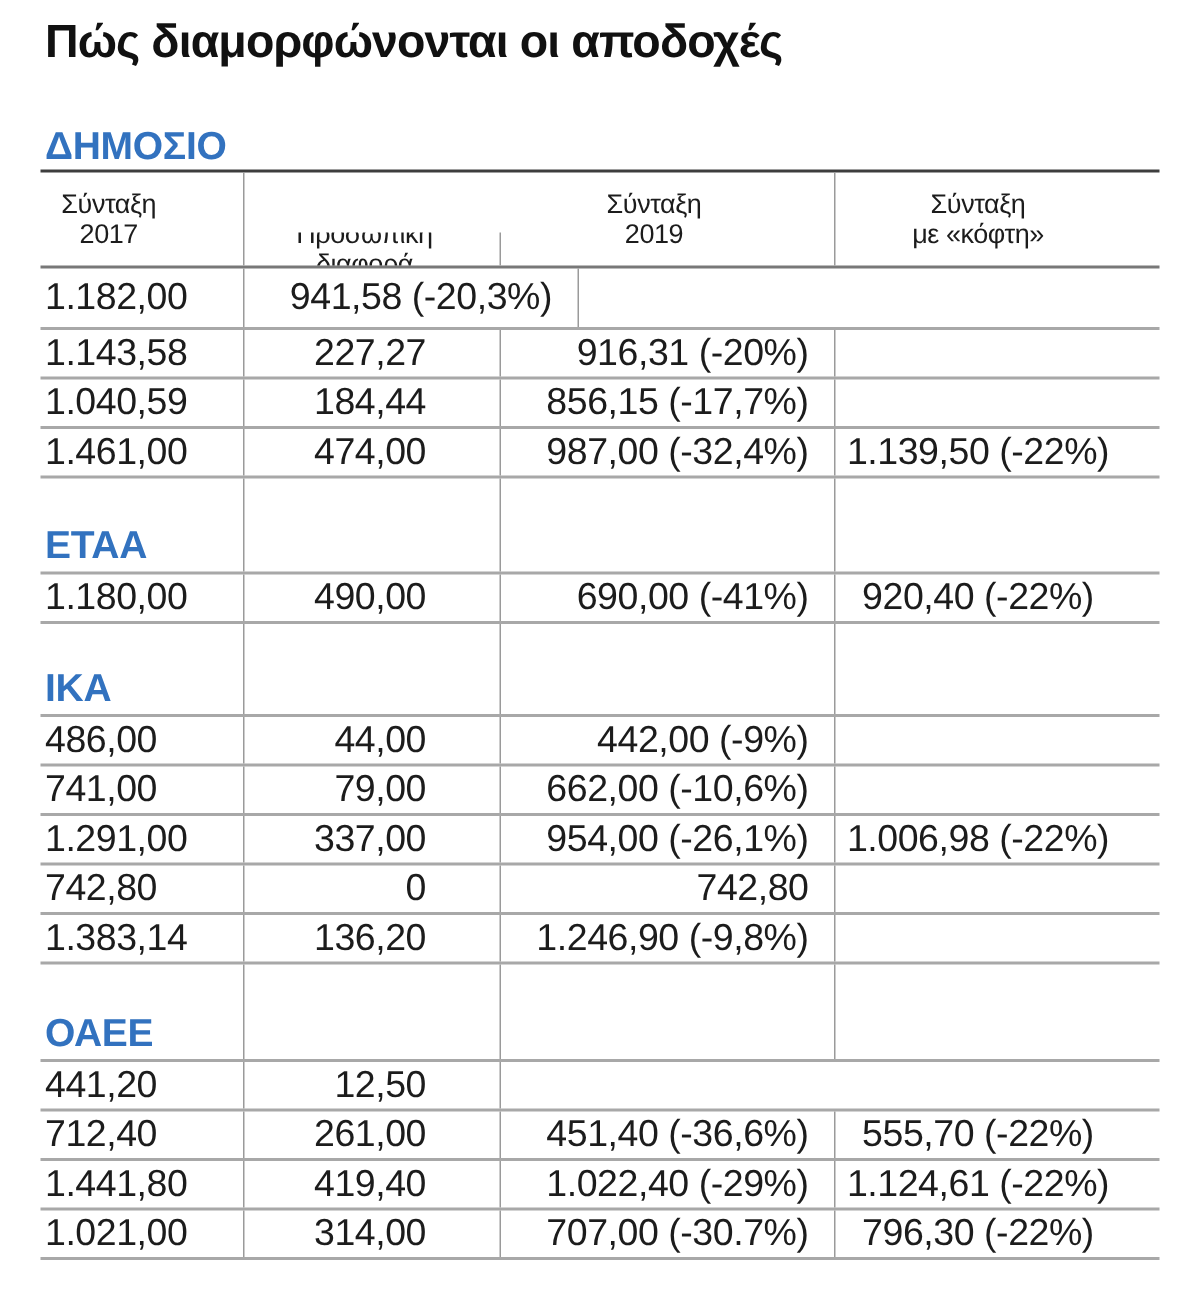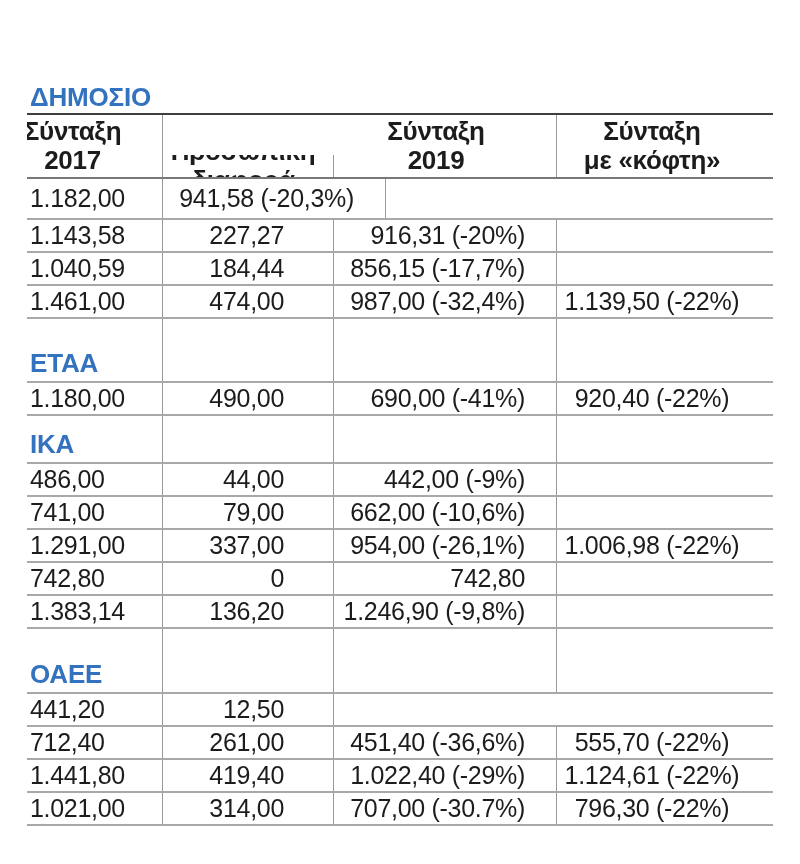--- a/index.html
+++ b/index.html
@@ -28,45 +28,45 @@
     display:flex; box-sizing:border-box;
     border-bottom:2px solid #a8a8a8;
   }
   .td {
     box-sizing:border-box; display:flex; align-items:center;
     font-size:25px; letter-spacing:-0.3px; white-space:nowrap;
     overflow:hidden;
   }
   .c1 { width:136px; border-right:1.5px solid #9a9a9a; justify-content:flex-start; padding-left:3px; }
   .c2 { width:171px; border-right:1.5px solid #9a9a9a; justify-content:flex-end; padding-right:49px; }
-  .c3 { width:223px; border-right:1.5px solid #9a9a9a; justify-content:flex-end; padding-right:31px; }
+  .c3 { width:223px; border-right:1.5px solid #9a9a9a; justify-content:flex-end; padding-right:17px; }
   .c4 { flex:1; justify-content:center; padding-right:26px; }
   .thead { height:64px; border-bottom:2px solid #787878; }
   .thead .td {
     justify-content:center; align-items:center; text-align:center;
-    white-space:pre-line; font-size:26px; line-height:1.12; letter-spacing:-0.3px;
+    white-space:pre-line; font-size:18px; line-height:1.12; letter-spacing:-0.3px;
     padding:0;
-    font-weight:bold;
   }
   .thead .c1 { padding-right:44px; padding-left:0; }
   .thead .c2 { padding-right:10px;margin-top:40px; }
   .thead .c3 { padding-right:18px; }
   .thead .c4 { padding-right:26px; }
   .data-row { height:33px; }
   .data-row.first-after-header { height:41px; }
   .section-row .td { align-items:flex-end; }
   .section-label {
     font-size:26px; font-weight:bold; letter-spacing:-0.2px;
     padding-bottom:2px;
   }
 </style>
 </head>
 <body>
 
 <div class="page">
+  <div class="title">Πώς διαμορφώνονται οι αποδοχές</div>
   <div class="section-label-outside" style="color: rgb(50, 114, 191);">ΔΗΜΟΣΙΟ</div>
   <div class="table-wrap">
     <div class="tr thead">
       <div class="td c1">Σύνταξη
 2017</div>
       <div class="td c2">Προσωπική
 διαφορά</div>
       <div class="td c3">Σύνταξη
 2019</div>
       <div class="td c4">Σύνταξη
@@ -103,21 +103,21 @@
           <div class="td c2"></div>
           <div class="td c3"></div>
           <div class="td c4"></div>
         </div>
         <div class="tr data-row">
           <div class="td c1">1.180,00</div>
           <div class="td c2">490,00</div>
           <div class="td c3">690,00 (-41%)</div>
           <div class="td c4">920,40 (-22%)</div>
         </div>
-        <div class="tr section-row" style="height: 48px;">
+        <div class="tr section-row" style="height: 62px;">
           <div class="td c1" style="align-items: flex-end;">
             <span class="section-label" style="color: rgb(50, 114, 191);">ΙΚΑ</span>
           </div>
           <div class="td c2"></div>
           <div class="td c3"></div>
           <div class="td c4"></div>
         </div>
         <div class="tr data-row">
           <div class="td c1">486,00</div>
           <div class="td c2">44,00</div>

